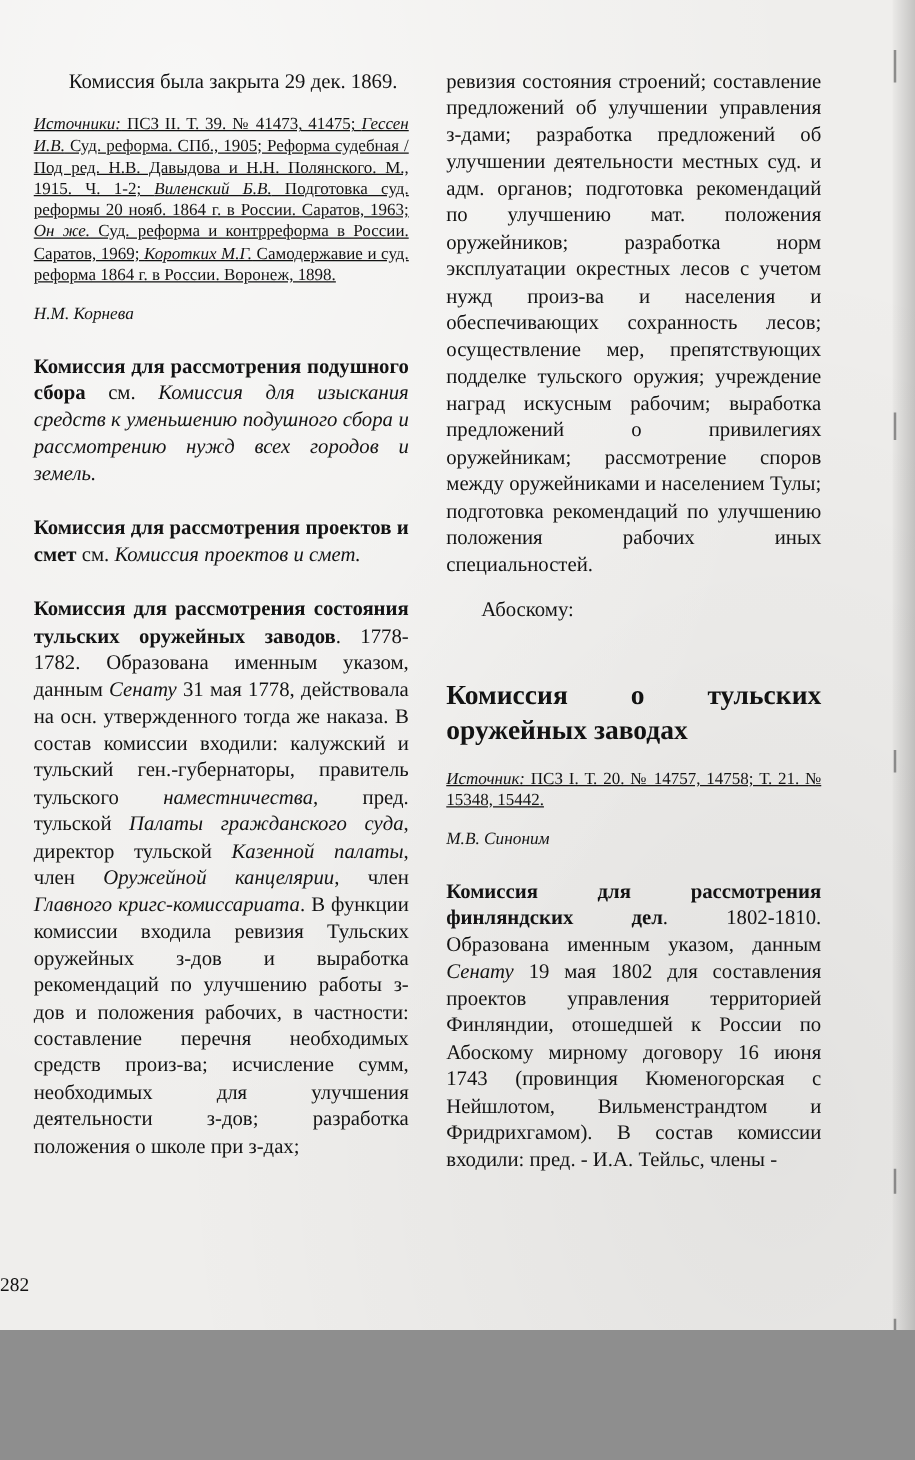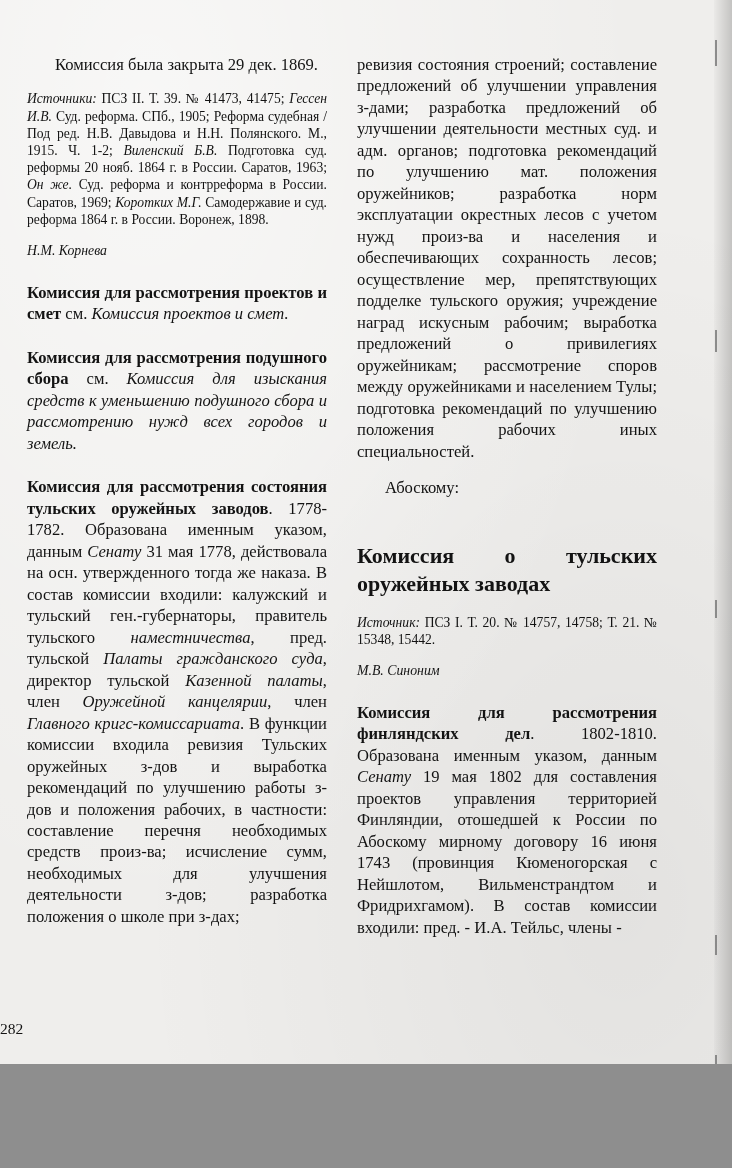--- a/index.html
+++ b/index.html
@@ -69,20 +69,21 @@
     hyphens: manual;
   }
   p.indent { text-indent: 28px; }
   .gap-s { margin-top: 9px; }
   .gap-m { margin-top: 15px; }
   .gap-l { margin-top: 22px; }
   .src {
     font-size: 13.6px;
     line-height: 1.265;
     text-align: justify;
+    text-decoration: underline;
   }
   .src .indent-src { text-indent: 24px; }
   i, .it { font-style: italic; }
   b, .bd { font-weight: bold; }
   .author {
     font-size: 13.8px;
     font-style: italic;
     text-align: left;
     margin-top: 14px;
   }
@@ -125,25 +126,25 @@
 
       <p class="indent">Комиссия была закрыта 29 дек. 1869.</p>
 
       <p class="src gap-m">
         <span class="indent-src"></span><i>Источники:</i><span> ПСЗ II. Т. 39. № 41473, 41475; </span><i>Гессен И.В.</i><span> Суд. реформа. СПб., 1905; Реформа судебная / Под ред. Н.В. Давыдова и Н.Н. Полянского. М., 1915. Ч. 1-2; </span><i>Виленский Б.В.</i><span> Подготовка суд. реформы 20 нояб. 1864 г. в России. Саратов, 1963; </span><i>Он же.</i><span> Суд. реформа и контрреформа в России. Саратов, 1969; </span><i>Коротких М.Г.</i><span> Самодержавие и суд. реформа 1864 г. в России. Воронеж, 1898.</span>
       </p>
 
       <p class="author">Н.М. Корнева</p>
 
       <p class="gap-l">
-        <b>Комиссия для рассмотрения проектов и смет</b><span> см. </span><i>Комиссия проектов и смет.</i>
+        <b>Комиссия для рассмотрения подушного сбора</b><span> см. </span><i>Комиссия для изыскания средств к уменьшению подушного сбора и рассмотрению нужд всех городов и земель.</i>
       </p>
 
       <p class="gap-l">
-        <b>Комиссия для рассмотрения подушного сбора</b><span> см. </span><i>Комиссия для изыскания средств к уменьшению подушного сбора и рассмотрению нужд всех городов и земель.</i>
+        <b>Комиссия для рассмотрения проектов и смет</b><span> см. </span><i>Комиссия проектов и смет.</i>
       </p>
 
       <p class="gap-l">
         <b>Комиссия для рассмотрения состояния тульских оружейных заводов</b><span>. 1778-1782. Образована именным указом, данным </span><i>Сенату</i><span> 31 мая 1778, действовала на осн. утвержденного тогда же наказа. В состав комиссии входили: калужский и тульский ген.-губернаторы, правитель тульского </span><i>наместничества</i><span>, пред. тульской </span><i>Палаты гражданского суда</i><span>, директор тульской </span><i>Казенной палаты</i><span>, член </span><i>Оружейной канцелярии</i><span>, член </span><i>Главного кригс-комиссариата</i><span>. В функции комиссии входила ревизия Тульских оружейных з-дов и выработка рекомендаций по улучшению работы з-дов и положения рабочих, в частности: составление перечня необходимых средств произ-ва; исчисление сумм, необходимых для улучшения деятельности з-дов; разработка положения о школе при з-дах;</span>
       </p>
 
     </div>
 
     <div class="col">
 

